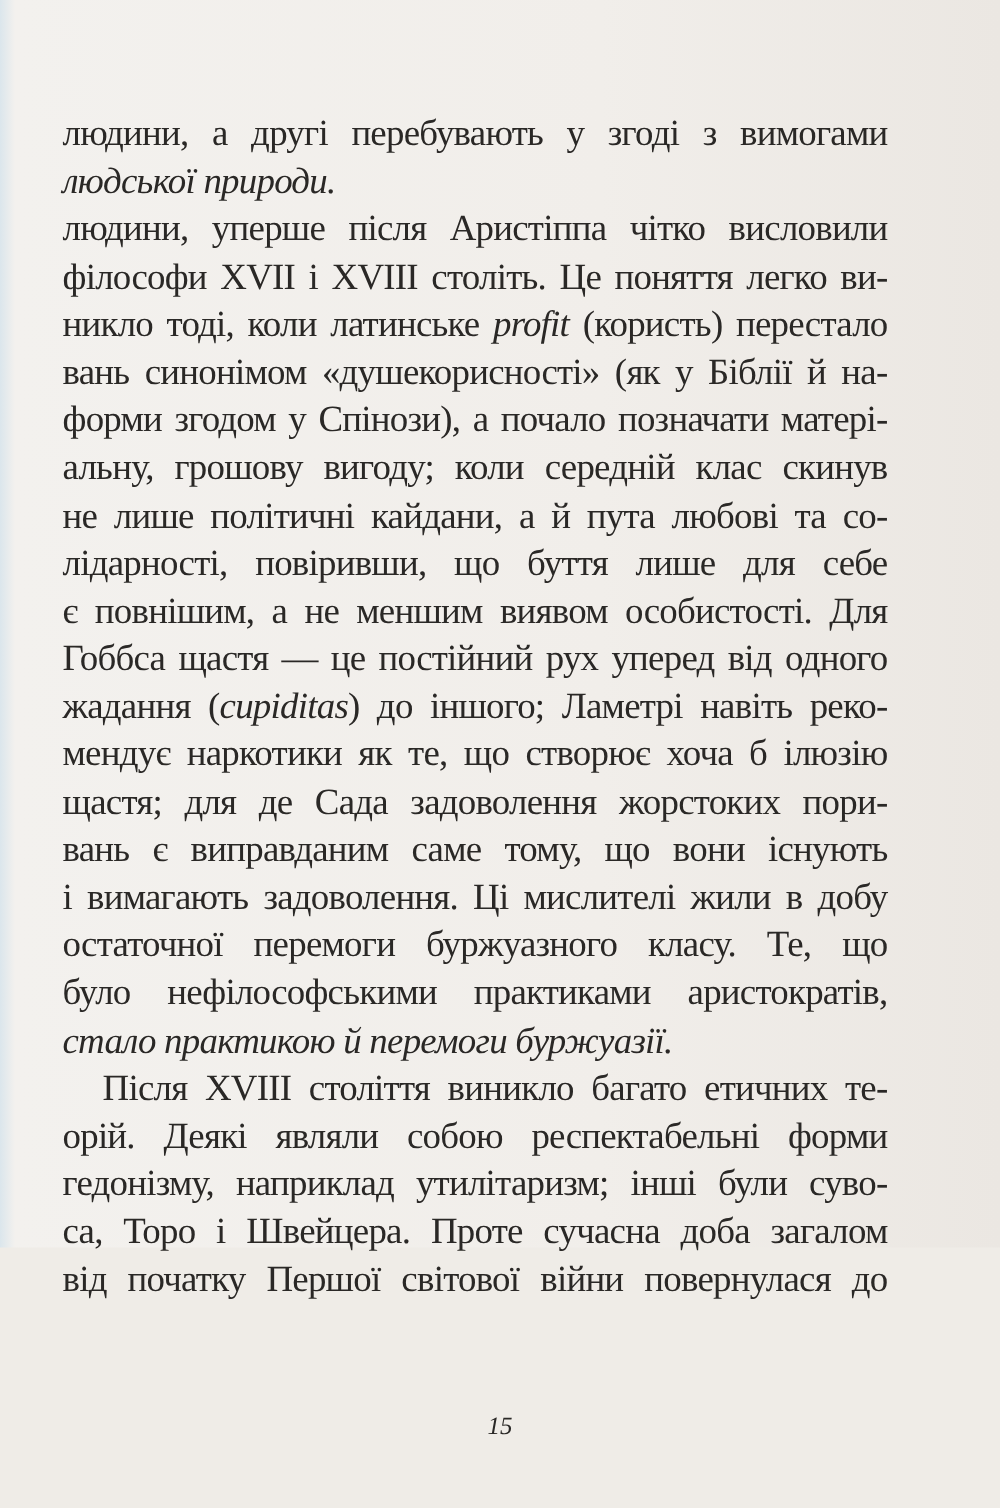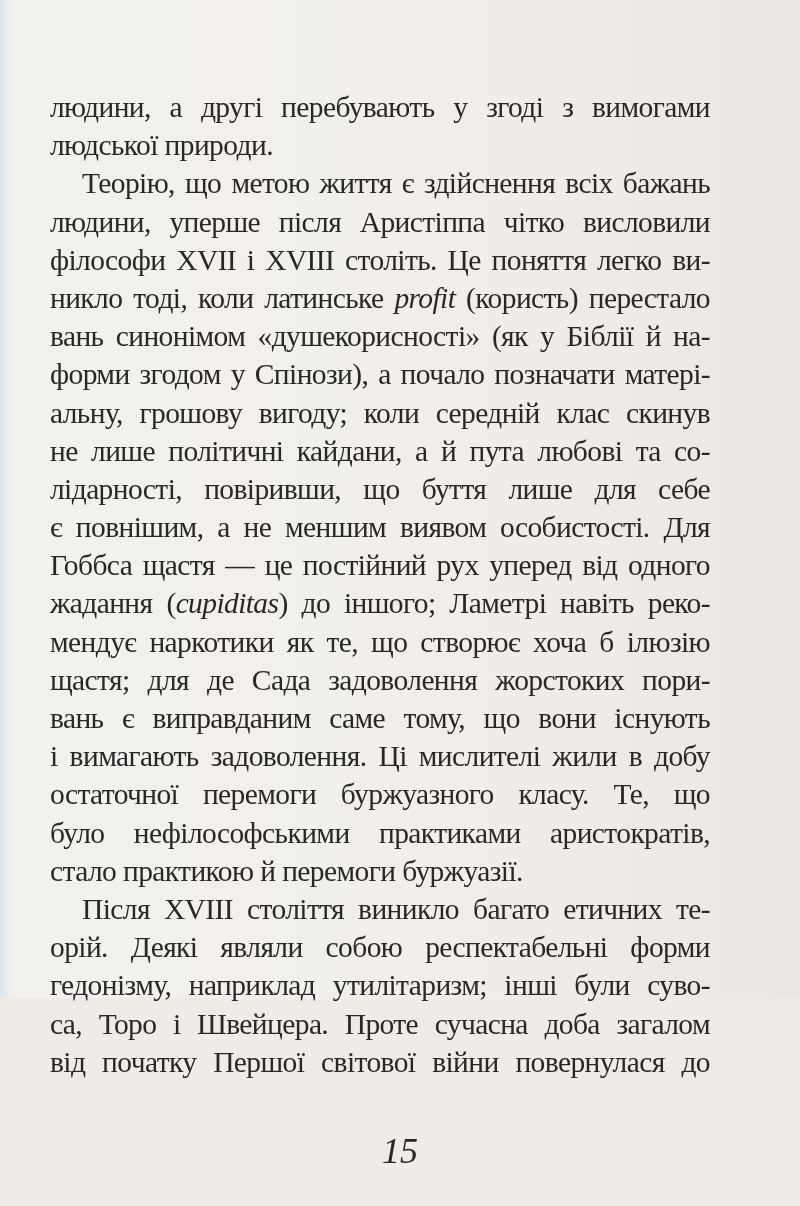--- a/index.html
+++ b/index.html
@@ -14,37 +14,36 @@
     }
     .text-block {
       position: absolute; left: 50px; top: 88px; width: 660px;
       font-family: "Liberation Serif", "DejaVu Serif", serif;
       font-size: 29.5px;
       line-height: 38.2px;
       color: #2a2826;
       letter-spacing: -0.6px;
     }
     .line { display: block; white-space: nowrap; text-align: justify; text-align-last: justify; height: 38.2px; }
-    .line.last { text-align-last: left; }
+    .line.last { text-align-last: left; font-style: italic; }
     .indent { padding-left: 32px; }
     .it { font-style: italic; }
     .page-number {
       position: absolute; left: 0; width: 800px; top: 1130px; text-align: center;
       font-family: "Liberation Serif", "DejaVu Serif", serif;
-      font-style: italic; font-size: 36px; color: #2a2826;
+      font-style: italic; font-size: 20px; color: #2a2826;
     }
   </style>
 </head>
 <body>
 
 <div class="page">
   <div class="text-block">
     <span class="line">людини, а другі перебувають у згоді з вимогами</span>
     <span class="line last">людської природи.</span>
-    <span class="line indent">Теорію, що метою життя є здійснення всіх бажань</span>
     <span class="line">людини, уперше після Аристіппа чітко висловили</span>
     <span class="line">філософи XVII і XVIII століть. Це поняття легко ви-</span>
     <span class="line"><span>никло тоді, коли латинське </span><span class="it">profit</span><span> (користь) перестало</span></span>
     <span class="line">вань синонімом «душекорисності» (як у Біблії й на-</span>
     <span class="line">форми згодом у Спінози), а почало позначати матері-</span>
     <span class="line">альну, грошову вигоду; коли середній клас скинув</span>
     <span class="line">не лише політичні кайдани, а й пута любові та со-</span>
     <span class="line">лідарності, повіривши, що буття лише для себе</span>
     <span class="line">є повнішим, а не меншим виявом особистості. Для</span>
     <span class="line">Гоббса щастя — це постійний рух уперед від одного</span>

